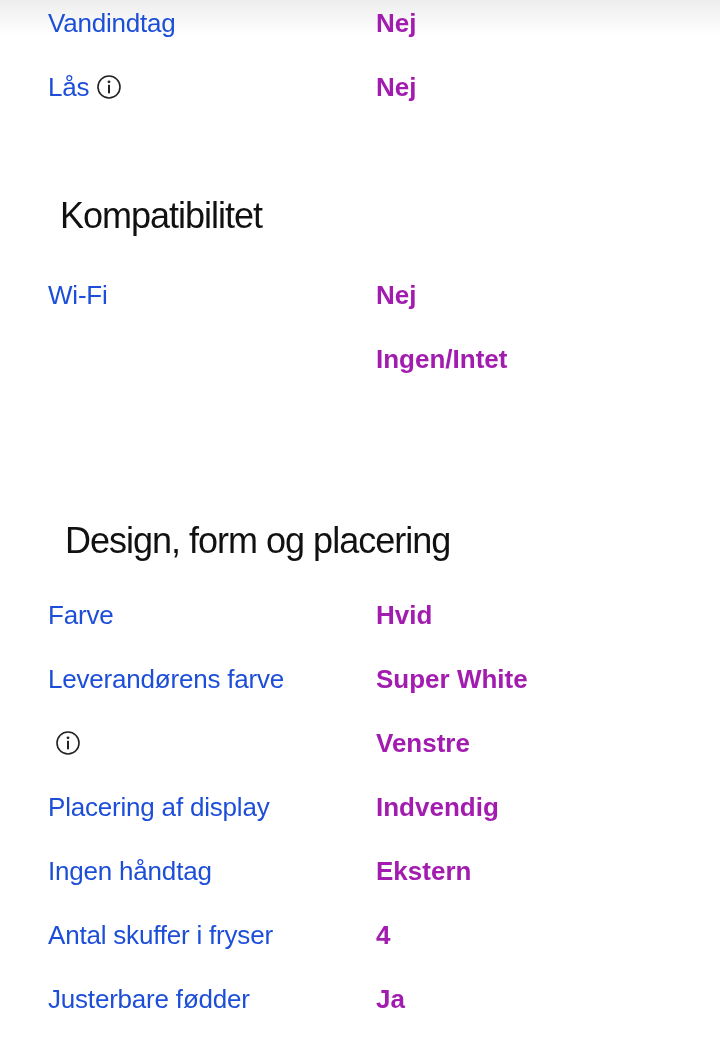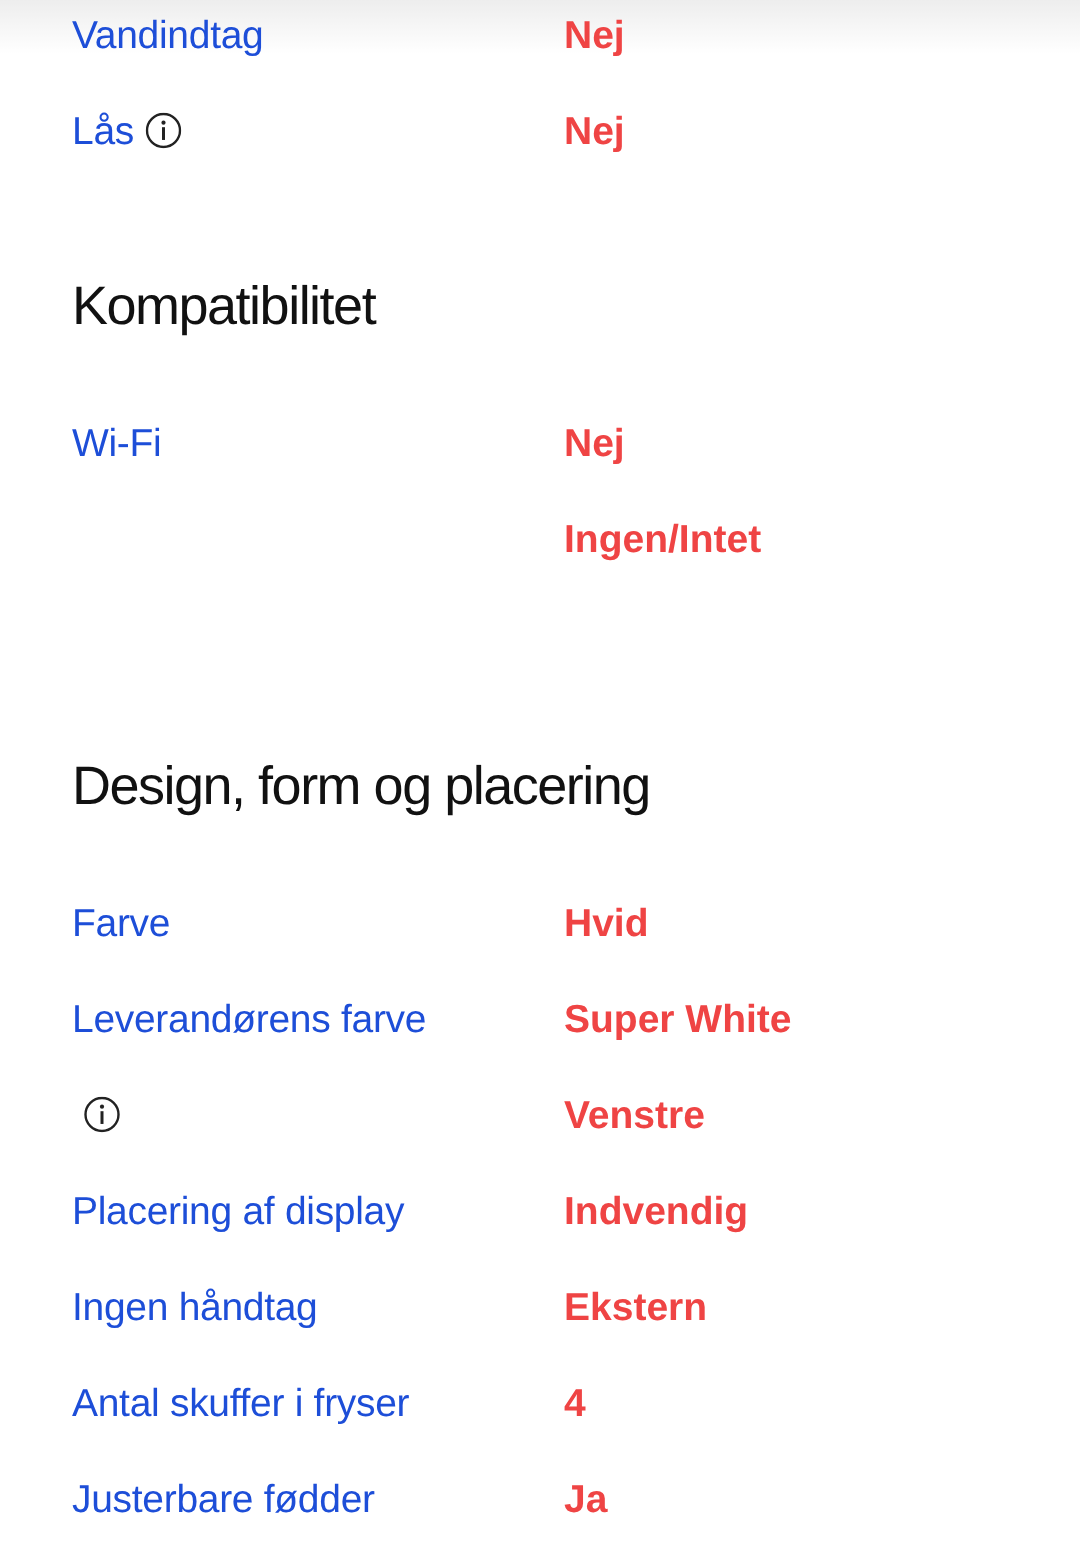--- a/index.html
+++ b/index.html
@@ -14,21 +14,21 @@
       pointer-events: none;
     }
     .content { position: absolute; left: 48px; top: 0; width: 640px; }
     .row { position: absolute; left: 0; width: 640px; }
     .label {
       position: absolute; left: 0; width: 290px;
       font-size: 26px; line-height: 48px; color: #1d4ed8; letter-spacing: -0.2px;
     }
     .value {
       position: absolute; left: 328px;
-      font-size: 26px; line-height: 48px; font-weight: bold; color: #ef4444;
+      font-size: 26px; line-height: 48px; font-weight: bold; color: #a21caf;
     }
     .heading {
       position: absolute; left: 0;
       font-size: 36px; line-height: 44px; color: #111; letter-spacing: -1px;
       font-weight: normal;
     }
     .info-icon {
       display: inline-block; width: 24px; height: 24px; margin-left: 8px;
       vertical-align: -3px;
     }
@@ -46,33 +46,33 @@
   </div>
   <div class="row" style="top:63px;">
     <span class="label"><span>Lås</span><svg class="info-icon" viewBox="0 0 24 24">
           <circle cx="12" cy="12" r="11" fill="none" stroke="#222" stroke-width="1.6"></circle>
           <circle cx="12" cy="6.8" r="1.4" fill="#222"></circle>
           <rect x="11" y="9.8" width="2" height="8.5" fill="#222"></rect>
         </svg></span>
     <span class="value">Nej</span>
   </div>
 
-  <h2 class="heading" style="top:182px; margin:0;">Kompatibilitet</h2>
+  <h2 class="heading" style="top:182px; margin:12px;">Kompatibilitet</h2>
   <div class="row" style="top:271px;">
     <span class="label">Wi-Fi</span>
     <span class="value">Nej</span>
   </div>
   <div class="row" style="top:335px;">
     <span class="label">
       <br>
     </span>
     <span class="value">Ingen/Intet</span>
   </div>
 
-  <h2 class="heading" style="top:502px; margin:0;">Design, form og placering</h2>
+  <h2 class="heading" style="top:502px; margin:17px;">Design, form og placering</h2>
   <div class="row" style="top:591px;">
     <span class="label">Farve</span>
     <span class="value">Hvid</span>
   </div>
   <div class="row" style="top:655px;">
     <span class="label">Leverandørens farve</span>
     <span class="value">Super White</span>
   </div>
   <div class="row" style="top:719px;">
     <span class="label"><svg class="info-icon" viewBox="0 0 24 24">

